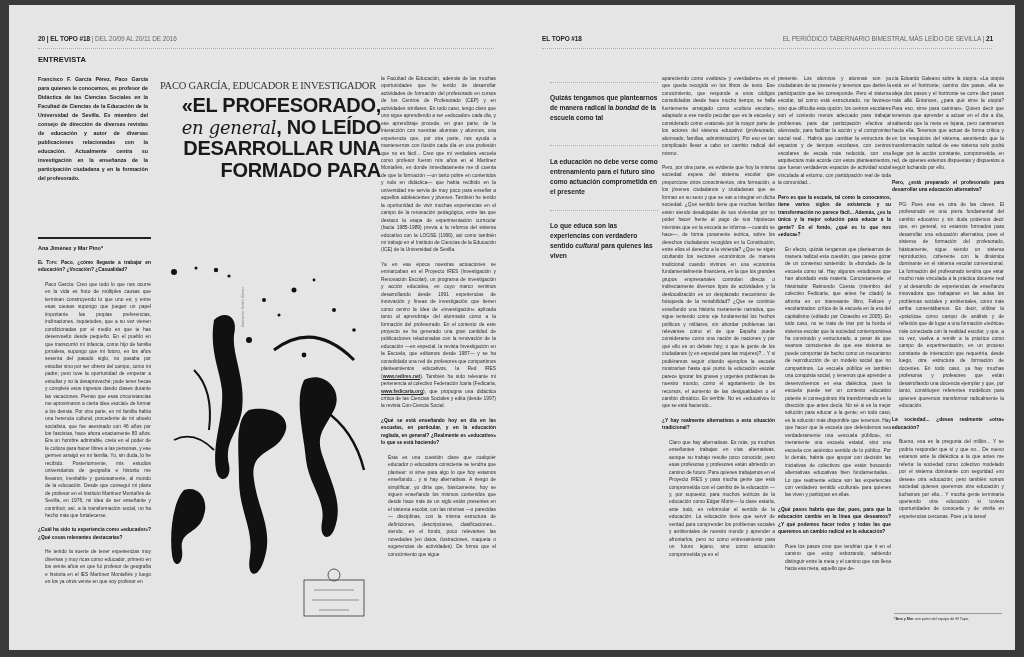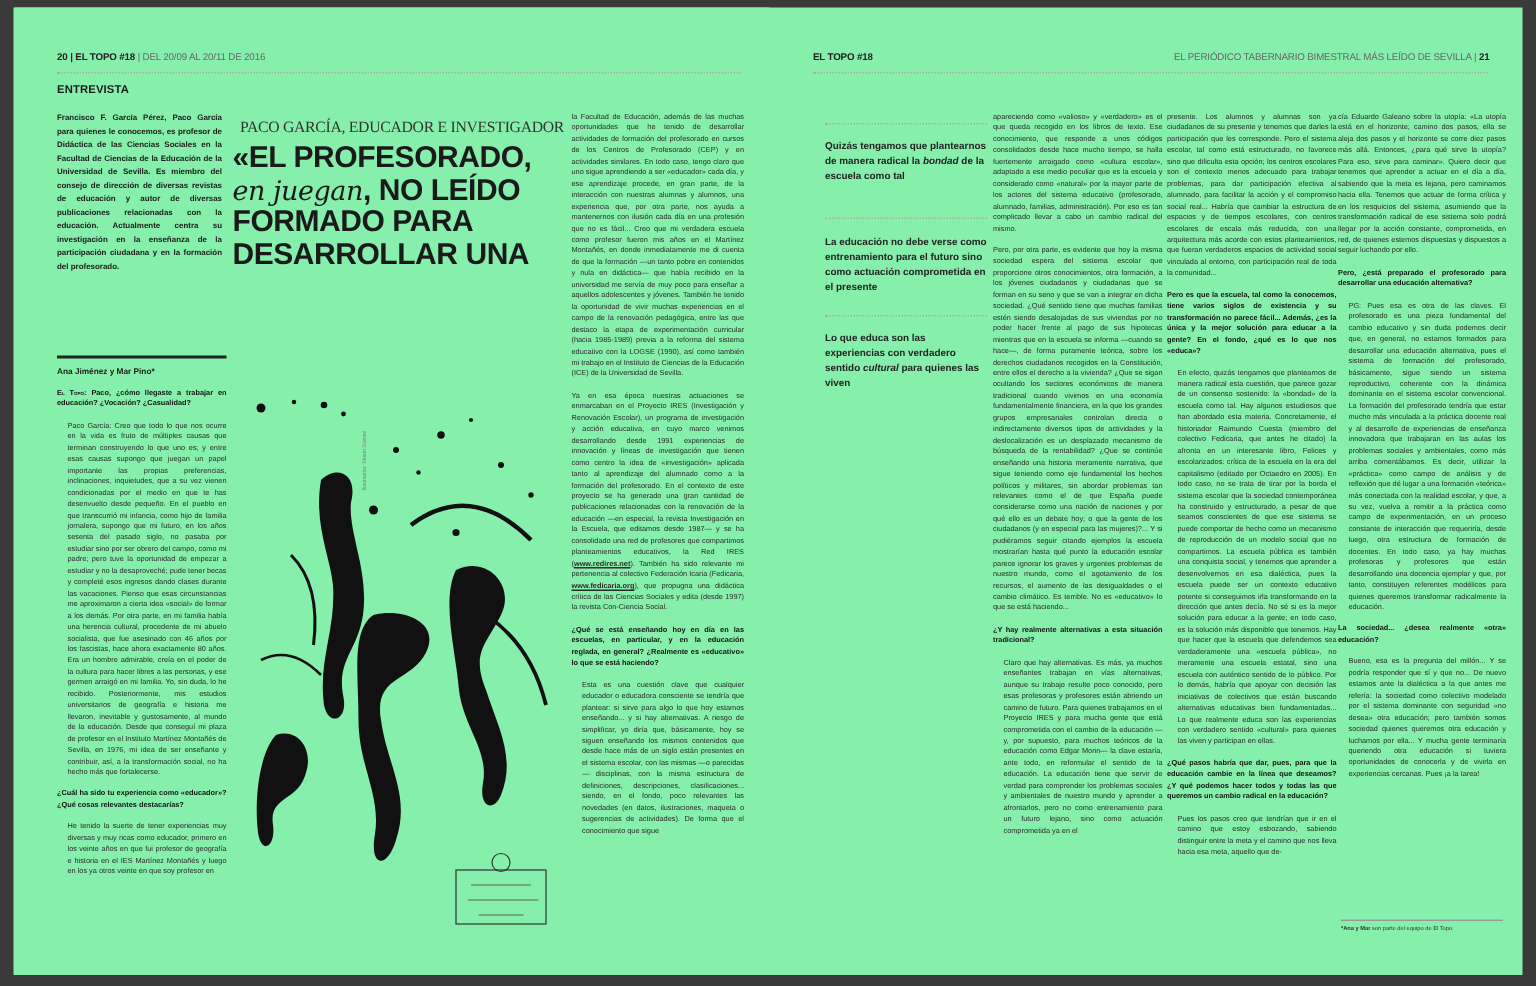--- a/index.html
+++ b/index.html
@@ -1,28 +1,28 @@
 <!DOCTYPE html>
 <html><head>
 <meta charset="utf-8">
 <style>
   * { box-sizing: border-box; margin: 0; padding: 0; }
   html, body { width: 1024px; height: 657px; overflow: hidden; background: #3a3a3a; }
   body { position: relative; font-family: "Liberation Sans", sans-serif; color: #1a1a1a; }
-  .page { position: absolute; top: 5px; height: 645px; background: #86efac; overflow: hidden; }
+  .page { position: absolute; top: 5px; height: 645px; background: #e5e5e5; overflow: hidden; }
   #page-left { left: 9px; width: 503px; box-shadow: 1px 0 0 #ccc; }
   #page-right { left: 512px; width: 503px; }
   .folio { position: absolute; top: 30px; font-family: "Liberation Sans Narrow", "Liberation Sans", sans-serif; font-size: 6.5px; letter-spacing: -0.1px; color: #222; }
   .folio b { font-weight: 700; }
   .folio .light { color: #666; }
   .dotted { position: absolute; height: 0; border-top: 1px dotted #aaa; }
   .section-label { position: absolute; top: 50px; left: 29px; font-size: 7.5px; font-weight: 700; letter-spacing: 0.1px; }
   .intro { position: absolute; left: 29px; top: 70px; width: 110px; font-size: 5.3px; line-height: 9px; font-weight: 700; text-align: justify; }
   .kicker { position: absolute; left: 146px; top: 75px; width: 226px; text-align: center; font-family: Liberation Serif, serif; font-size: 10.5px; color: #333; letter-spacing: -0.2px; }
-  .headline { position: absolute; left: 146px; top: 90px; width: 226px; text-align: left; font-family: "Liberation Sans Narrow", "Liberation Sans", sans-serif; font-weight: 700; font-size: 20px; line-height: 21.5px; letter-spacing: -0.3px; }
+  .headline { position: absolute; left: 146px; top: 90px; width: 226px; text-align: right; font-family: "Liberation Sans Narrow", "Liberation Sans", sans-serif; font-weight: 700; font-size: 20px; line-height: 21.5px; letter-spacing: -0.3px; }
   .headline .script { font-family: "DejaVu Serif", serif; font-style: italic; font-weight: 400; font-size: 18px; }
   .rule { position: absolute; height: 2px; background: #222; }
   .byline { position: absolute; left: 29px; top: 240px; font-size: 5.5px; font-weight: 700; }
   .col { position: absolute; font-size: 4.9px; line-height: 7.45px; text-align: justify; hyphens: auto; color: #2a2a2a; }
   .col p { text-indent: 0; margin-bottom: 7px; }
   .col p.q { font-weight: 700; color: #111; padding-left: 0; }
   .col p.a { padding-left: 7px; }
   .q-label { font-variant: small-caps; }
   .pull { position: absolute; left: 38px; width: 108px; font-size: 6.6px; line-height: 10px; font-weight: 700; color: #222; }
   .pull i { font-style: italic; }
@@ -45,23 +45,23 @@
     <span class="light">DEL 20/09 AL 20/11 DE 2016</span>
   </div>
   <div class="dotted" style="left:29px; top:43px; width:456px;"></div>
   <div class="section-label">ENTREVISTA</div>
 
   <div class="intro">Francisco F. García Pérez, Paco García para quienes le conocemos, es profesor de Didáctica de las Ciencias Sociales en la Facultad de Ciencias de la Educación de la Universidad de Sevilla. Es miembro del consejo de dirección de diversas revistas de educación y autor de diversas publicaciones relacionadas con la educación. Actualmente centra su investigación en la enseñanza de la participación ciudadana y en la formación del profesorado.</div>
 
   <div class="kicker">PACO GARCÍA, EDUCADOR E INVESTIGADOR</div>
   <div class="headline">
     <div>«EL PROFESORADO,</div>
-    <div><span class="script">en juegan</span><span>, NO LEÍDO</span></div>
+    <div><span class="script">en general</span><span>, NO LEÍDO</span></div>
+    <div>DESARROLLAR UNA</div>
     <div>FORMADO PARA</div>
-    <div>DESARROLLAR UNA</div>
   </div>
 
   <div class="rule" style="left:29px; top:232px; width:113px;"></div>
   <div class="byline">Ana Jiménez y Mar Pino*</div>
 
   <div class="col" id="lcol1" style="left:29px; top:254px; width:113px;">
       <p class="q"><span class="q-label">El Topo:</span><span> Paco, ¿cómo llegaste a trabajar en educación? ¿Vocación? ¿Casualidad?</span></p>
       <p class="a"><span>Paco García: Creo que todo lo que nos ocurre en la vida es fruto de múltiples causas que terminan construyendo lo que uno es; y entre esas causas supongo que juegan un papel importante las propias preferencias, inclinaciones, inquietudes, que a su vez vienen condicionadas por el medio en que te has desenvuelto desde pequeño. En el pueblo en que transcurrió mi infancia, como hijo de familia jornalera, supongo que mi futuro, en los años sesenta del pasado siglo, no pasaba por estudiar sino por ser obrero del campo, como mi padre; pero tuve la oportunidad de empezar a estudiar y no la desaproveché; pude tener becas y completé esos ingresos dando clases durante las vacaciones. Pienso que esas circunstancias me aproximaron a cierta idea «social» de formar a los demás. Por otra parte, en mi familia había una herencia cultural, procedente de mi abuelo socialista, que fue asesinado con 46 años por los fascistas, hace ahora exactamente 80 años. Era un hombre admirable, creía en el poder de la cultura para hacer libres a las personas, y ese germen arraigó en mi familia. Yo, sin duda, lo he recibido. Posteriormente, mis estudios universitarios de geografía e historia me llevaron, inevitable y gustosamente, al mundo de la educación. Desde que conseguí mi plaza de profesor en el Instituto Martínez Montañés de Sevilla, en 1976, mi idea de ser enseñante y contribuir, así, a la transformación social, no ha hecho más que fortalecerse.</span></p>
       <p class="q"><span>¿Cuál ha sido tu experiencia como «educador»? ¿Qué cosas relevantes destacarías?</span></p>
       <p class="a"><span>He tenido la suerte de tener experiencias muy diversas y muy ricas como educador, primero en los veinte años en que fui profesor de geografía e historia en el IES Martínez Montañés y luego en los ya otros veinte en que soy profesor en</span></p>

